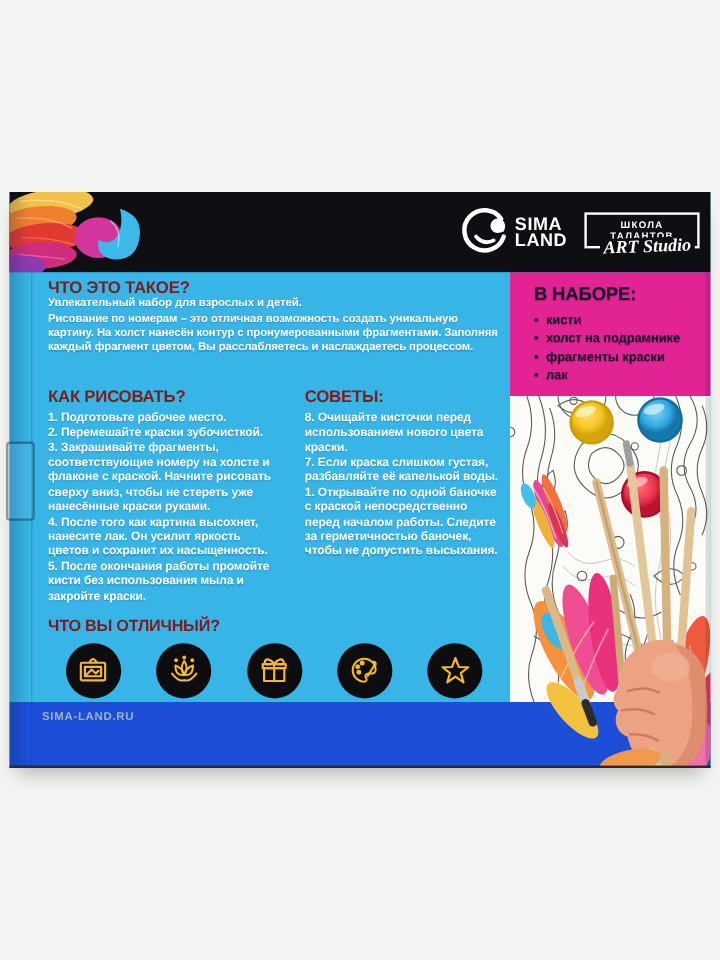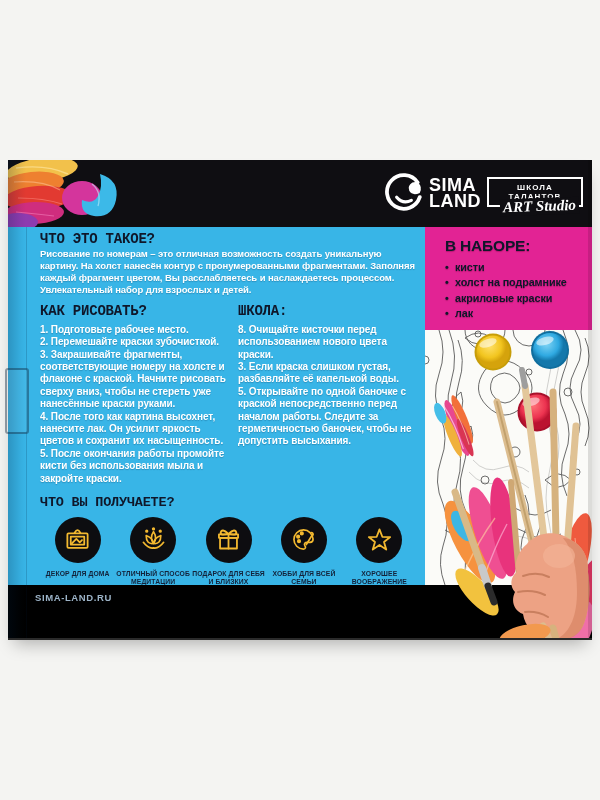--- a/index.html
+++ b/index.html
@@ -13,41 +13,41 @@
   .box{
     position:absolute;left:8px;top:160px;width:584px;height:480px;
     background:#38b5e7;
     box-shadow:0 10px 16px -6px rgba(0,0,0,.28);
   }
   
   .top-band{position:absolute;left:0;top:0;width:584px;height:67px;background:#0f0e12;}
   .smear{position:absolute;left:0;top:0;}
   .brand{position:absolute;left:375px;top:13px;display:flex;align-items:center;}
   .brand-mark{width:42px;height:42px;}
-  .brand-text{color:#fff;font-weight:bold;font-size:18px;line-height:.88;letter-spacing:.5px;margin-left:4px;}
+  .brand-text{color:#fff;font-weight:bold;font-size:15px;line-height:.88;letter-spacing:.5px;margin-left:4px;}
   .school-badge{
     position:absolute;left:479px;top:17px;width:96px;height:30px;
     border:2px solid #fff;color:#fff;box-sizing:border-box;
   }
   .school-label{font-size:8px;font-weight:bold;letter-spacing:1.1px;text-align:center;margin-top:4px;}
   .studio-label{
     position:absolute;right:2px;bottom:-10px;background:#0f0e12;padding:0 3px;
     font-family:"Liberation Serif",serif;font-style:italic;font-weight:bold;
     font-size:15px;transform:rotate(-2deg);white-space:nowrap;
   }
   
   .cyan-panel{
     position:absolute;left:0;top:67px;width:417px;height:358px;background:#38b5e7;
     box-sizing:border-box;padding:4px 8px 0 32px;color:#fff;
   }
-  .cyan-panel h2{margin:0;color:#0f172a;font-size:14px;letter-spacing:-.2px;font-family:Liberation Mono, monospace;}
+  .cyan-panel h2{margin:0;color:#7f1d1d;font-size:14px;letter-spacing:-.2px;}
   .bodytext{font-size:9.5px;font-weight:bold;line-height:1.26;margin:0;
     text-shadow:0 1px 1px rgba(0,40,70,.25);letter-spacing:-.1px;}
   .intro{width:382px;margin-top:1px;}
-  .cols{display:flex;margin-top:7px;}
+  .cols{display:flex;margin-top:26px;gap:16px;}
   .col-how{width:188px;}
   .col-tips{flex:1;margin-left:10px;}
   .cols h2{margin-bottom:5px;}
   .list div{font-size:10px;font-weight:bold;line-height:1.24;
     text-shadow:0 1px 1px rgba(0,40,70,.25);letter-spacing:-.1px;}
   .benefits-h{margin-top:10px !important;font-size:13.5px !important;}
   .benefits{display:flex;margin-top:7px;padding-left:0;}
   .benefit{width:78px;display:flex;flex-direction:column;align-items:center;}
   .bcircle{width:46px;height:46px;border-radius:50%;background:#0d0d10;
     display:flex;align-items:center;justify-content:center;}
@@ -61,21 +61,21 @@
   .magenta-panel h2{margin:0;font-size:15.5px;letter-spacing:-.2px;text-shadow:0 1px 1px rgba(120,0,60,.4);}
   .set-list{list-style:none;margin:5px 0 0;padding:0;}
   .set-list li{display:flex;font-size:10.8px;font-weight:bold;line-height:1.42;
     letter-spacing:-.1px;text-shadow:0 1px 1px rgba(120,0,60,.4);}
   .set-list .dot{width:10px;}
   
   .photo{position:absolute;left:417px;top:170px;width:167px;height:310px;z-index:3;}
   .canvas{position:absolute;left:0;top:0;width:167px;height:255px;background:#fbfbf8;overflow:hidden;}
   .photo-art{position:absolute;left:0;top:0;}
   
-  .bottom-band{position:absolute;left:0;top:425px;width:584px;height:55px;background:#000000;z-index:2;}
+  .bottom-band{position:absolute;left:0;top:425px;width:584px;height:55px;background:#1d4ed8;z-index:2;}
   .site{position:absolute;left:27px;top:7px;color:#9db4c8;font-size:9.5px;font-weight:bold;letter-spacing:.6px;}
   
   .left-fold{position:absolute;left:0;top:0;width:18px;height:480px;z-index:6;
     background:linear-gradient(90deg,rgba(0,30,60,.22),rgba(0,30,60,.05) 70%,rgba(0,0,0,0));pointer-events:none;}
   .fold-line{position:absolute;left:18px;top:67px;width:1px;height:413px;background:rgba(0,20,50,.18);z-index:6;}
   .right-edge{position:absolute;right:0;top:0;width:4px;height:480px;background:rgba(0,0,0,.12);z-index:6;}
   .handle-cut{position:absolute;left:-3px;top:208px;width:20px;height:62px;z-index:7;
     border:2px solid rgba(0,25,50,.4);border-radius:3px;background:rgba(255,255,255,.06);}
   .bottom-edge{position:absolute;left:0;bottom:0;width:584px;height:2px;background:#2a2a2a;z-index:8;}
 </style>
@@ -114,45 +114,45 @@
         </div>
       </div>
       <div class="school-badge">
         <div class="school-label">ШКОЛА ТАЛАНТОВ</div>
         <div class="studio-label">ART Studio</div>
       </div>
     </div>
 
     <div class="cyan-panel">
       <h2>ЧТО ЭТО ТАКОЕ?</h2>
+      <p class="bodytext">Увлекательный набор для взрослых и детей.</p>
       <p class="bodytext intro">Рисование по номерам – это отличная возможность создать уникальную картину. На холст нанесён контур с пронумерованными фрагментами. Заполняя каждый фрагмент цветом, Вы расслабляетесь и наслаждаетесь процессом.</p>
-      <p class="bodytext">Увлекательный набор для взрослых и детей.</p>
 
       <div class="cols">
         <div class="col-how">
           <h2>КАК РИСОВАТЬ?</h2>
           <div class="list">
             <div>1. Подготовьте рабочее место.</div>
             <div>2. Перемешайте краски зубочисткой.</div>
             <div>3. Закрашивайте фрагменты, соответствующие номеру на холсте и флаконе с краской. Начните рисовать сверху вниз, чтобы не стереть уже нанесённые краски руками.</div>
             <div>4. После того как картина высохнет, нанесите лак. Он усилит яркость цветов и сохранит их насыщенность.</div>
             <div>5. После окончания работы промойте кисти без использования мыла и закройте краски.</div>
           </div>
         </div>
         <div class="col-tips">
-          <h2>ШКОЛА:</h2>
+          <h2>СОВЕТЫ:</h2>
           <div class="list">
             <div>8. Очищайте кисточки перед использованием нового цвета краски.</div>
-            <div>3. Если краска слишком густая, разбавляйте её капелькой воды.</div>
-            <div>5. Открывайте по одной баночке с краской непосредственно перед началом работы. Следите за герметичностью баночек, чтобы не допустить высыхания.</div>
-          </div>
-        </div>
-      </div>
-
-      <h2 class="benefits-h">ЧТО ВЫ ПОЛУЧАЕТЕ?</h2>
+            <div>7. Если краска слишком густая, разбавляйте её капелькой воды.</div>
+            <div>1. Открывайте по одной баночке с краской непосредственно перед началом работы. Следите за герметичностью баночек, чтобы не допустить высыхания.</div>
+          </div>
+        </div>
+      </div>
+
+      <h2 class="benefits-h">ЧТО ВЫ ОТЛИЧНЫЙ?</h2>
       <div class="benefits">
 
         <div class="benefit">
           <div class="bcircle">
             <svg width="27" height="27" viewBox="0 0 24 24" fill="none" stroke="#f3b930" stroke-width="1.6" stroke-linecap="round" stroke-linejoin="round">
               <path d="M9.5,6 q2.5,-4.5 5,0"></path>
               <rect x="3" y="6.5" width="18" height="13" rx="1"></rect>
               <rect x="6" y="9.5" width="12" height="7"></rect>
               <path d="M7,15.5 l4,-4 3,3 2,-2"></path>
             </svg>
@@ -221,21 +221,21 @@
         <li>
             <span class="dot">•</span>
             <span>кисти</span>
           </li>
         <li>
             <span class="dot">•</span>
             <span>холст на подрамнике</span>
           </li>
         <li>
             <span class="dot">•</span>
-            <span>акриловые краски</span>
+            <span>фрагменты краски</span>
           </li>
         <li>
             <span class="dot">•</span>
             <span>лак</span>
           </li>
       </ul>
     </div>
 
     <div class="bottom-band">
       <div class="site">SIMA-LAND.RU</div>

